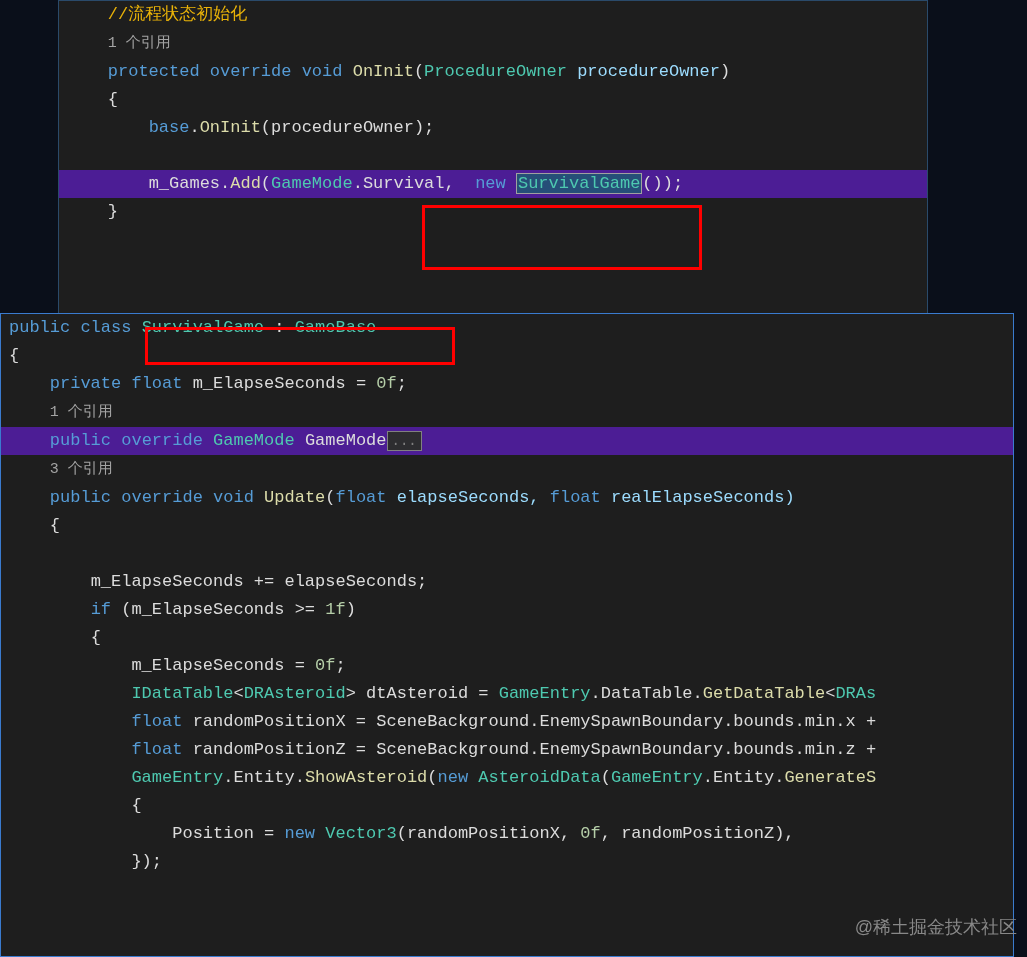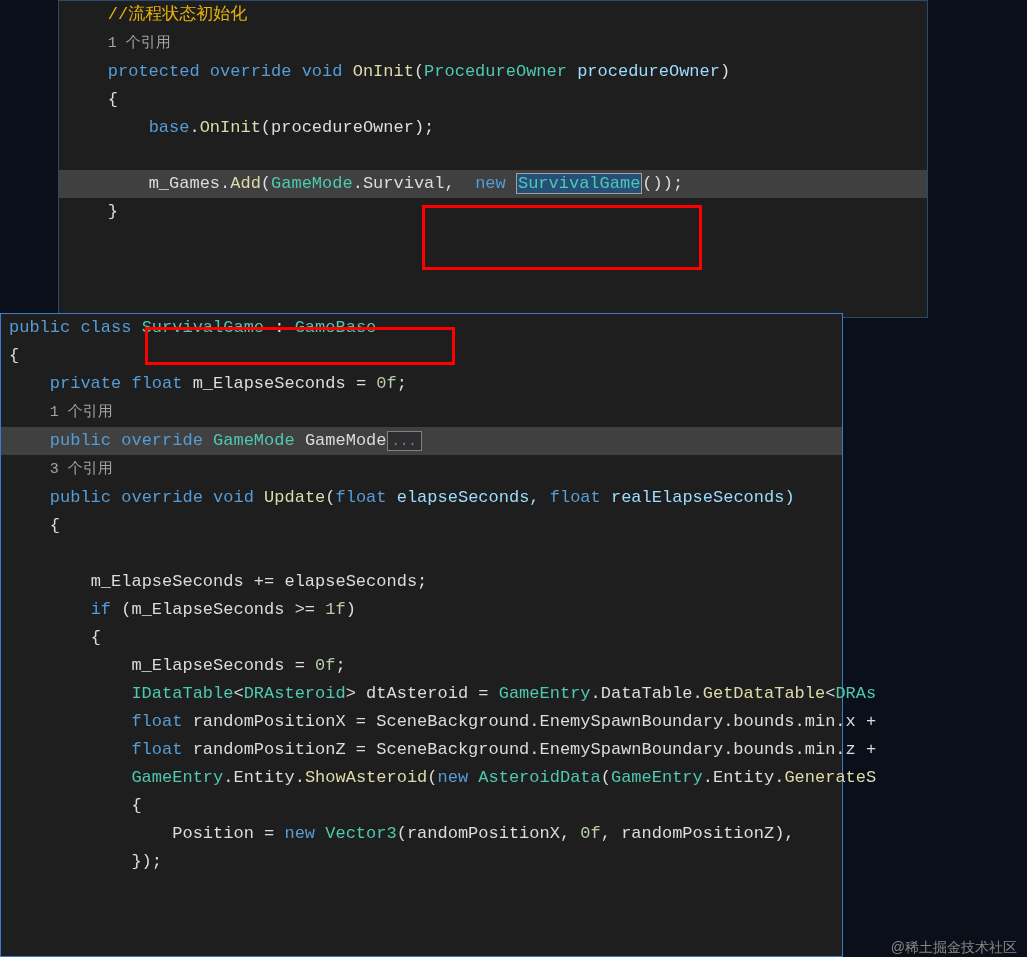--- a/index.html
+++ b/index.html
@@ -21,21 +21,21 @@
   .pane.top {
     left: 58px;
     top: 0;
     width: 870px;
     height: 318px;
     border: 1px solid #2a4a6a;
   }
   .pane.bottom {
     left: 0;
     top: 313px;
-    width: 843px;
+    width: 1014px;
     height: 644px;
     border: 1px solid #3a7bcf;
     border-top: 1px solid #3a7bcf;
   }
   .line {
     white-space: pre;
     line-height: 28px;
     padding-left: 8px;
     position: relative;
   }
@@ -57,35 +57,35 @@
     display: inline-block;
     border: 1px solid #808080;
     background: #2d2d30;
     color: #808080;
     padding: 0 4px;
     font-size: 14px;
     line-height: 18px;
     vertical-align: middle;
   }
   .highlight-line {
-    background: #404040;
+    background: #4c1d95;
   }
   .redbox {
     position: absolute;
     border: 3px solid #ff0000;
     pointer-events: none;
   }
   .redbox.r1 { left: 422px; top: 205px; width: 280px; height: 65px; }
   .redbox.r2 { left: 145px; top: 327px; width: 310px; height: 38px; }
   .watermark {
     position: absolute;
     right: 10px;
-    bottom: 0;
+    bottom: 18px;
     color: #888;
-    font-size: 14px;
+    font-size: 18px;
     font-family: sans-serif;
   }
 </style>
 </head>
 <body>
 
 <div class="pane top">
   <div class="line">    <span class="comment">//流程状态初始化</span></div>
   <div class="line">    <span class="codelens">1 个引用</span></div>
   <div class="line">    <span class="kw">protected</span> <span class="kw">override</span> <span class="kw">void</span> <span class="method">OnInit</span><span class="punct">(</span><span class="type">ProcedureOwner</span><span class="param"> procedureOwner</span><span class="punct">)</span></div>

